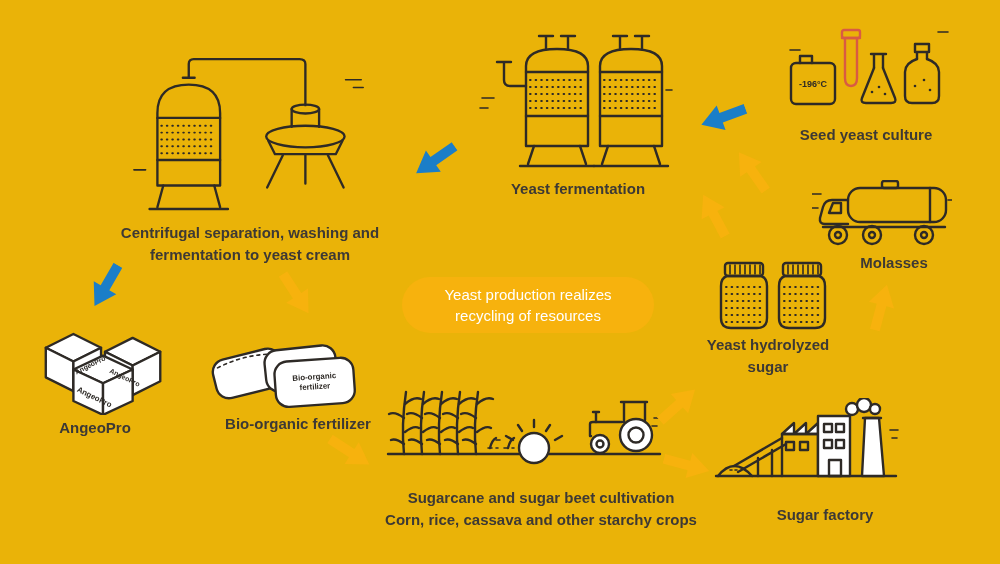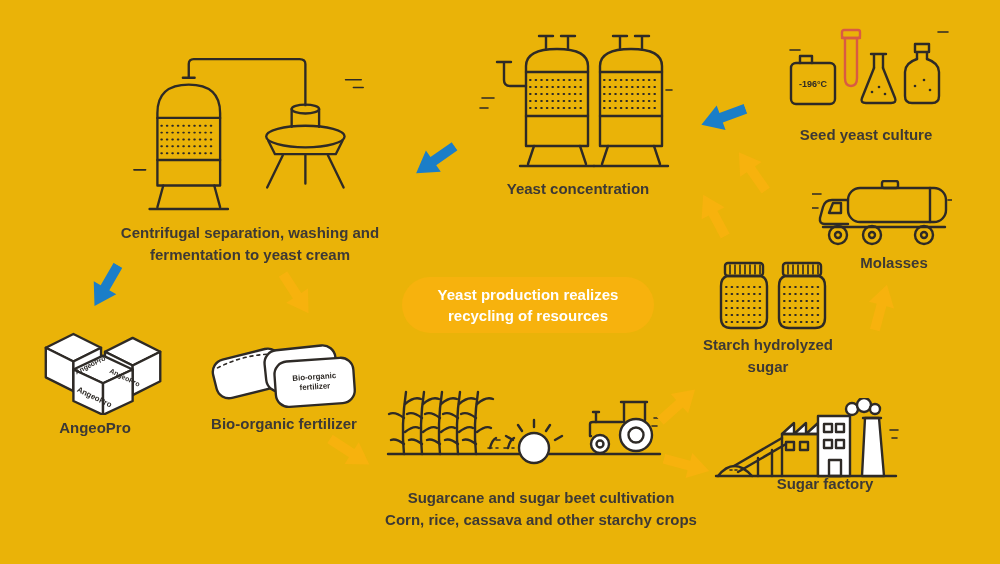--- a/index.html
+++ b/index.html
@@ -2,21 +2,21 @@
 <html><head>
 <meta charset="utf-8">
 <style>
   *{box-sizing:border-box;margin:0;padding:0}
   html,body{background:#fff}
   body{font-family:"Liberation Sans",sans-serif}
   .canvas{position:relative;width:1000px;height:564px;background:#eab308;overflow:hidden}
   .illus{position:absolute}
   .label{position:absolute;color:#3D3935;font-size:15px;font-weight:bold;text-align:center;white-space:pre-line;line-height:1.45}
   .banner{position:absolute;left:402px;top:277px;width:252px;height:56px;background:#F7B20D;border-radius:28px;
-          display:flex;align-items:center;justify-content:center;color:#fff;font-weight:bold;font-size:15px;
+          display:flex;align-items:center;justify-content:center;color:#fff;font-weight:normal;font-size:15px;
           text-align:center;white-space:pre-line;line-height:1.4}
   .arrow{position:absolute;width:48px;height:28px}
   .arrow.blue polygon{fill:#1B7EC8}
   .arrow.yellow polygon{fill:#F7B20D}
   .ink{stroke:#2E2A26;stroke-width:2.4;fill:none;stroke-linecap:round;stroke-linejoin:round}
   .illus text{stroke:none;fill:#2E2A26;font-family:"Liberation Sans",sans-serif;font-weight:bold}
   .fillw{fill:#fff}
   .dots{stroke-dasharray:0.6 5;stroke-width:2}
   .thin{stroke-width:1.6}
   .red{stroke:#D95B43}
@@ -223,30 +223,30 @@
       <rect x="117" y="62" width="12" height="16"></rect>
       <path class="thin" d="M178,32 h8 M180,40 h5"></path>
     </g>
   </svg>
 
   <div class="banner">Yeast production realizes
 recycling of resources</div>
 
   <div class="label" style="left:100px;top:222px;width:300px">Centrifugal separation, washing and
 fermentation to yeast cream</div>
-  <div class="label" style="left:488px;top:178px;width:180px">Yeast concentration</div>
+  <div class="label" style="left:488px;top:178px;width:180px">Yeast fermentation</div>
   <div class="label" style="left:786px;top:124px;width:160px">Seed yeast culture</div>
   <div class="label" style="left:834px;top:252px;width:120px">Molasses</div>
-  <div class="label" style="left:698px;top:334px;width:140px">Starch hydrolyzed
+  <div class="label" style="left:698px;top:334px;width:140px">Yeast hydrolyzed
 sugar</div>
   <div class="label" style="left:35px;top:417px;width:120px">AngeoPro</div>
-  <div class="label" style="left:194px;top:413px;width:180px">Bio-organic fertilizer</div>
+  <div class="label" style="left:208px;top:413px;width:180px">Bio-organic fertilizer</div>
   <div class="label" style="left:376px;top:487px;width:330px">Sugarcane and sugar beet cultivation
 Corn, rice, cassava and other starchy crops</div>
-  <div class="label" style="left:755px;top:473px;width:140px">Sugar factory</div>
+  <div class="label" style="left:755px;top:504px;width:140px">Sugar factory</div>
 
   <svg class="arrow blue" style="left:699px;top:103px;transform:rotate(160deg)" viewBox="0 0 48 28">
     <polygon points="0,9 26,9 26,1 47,14 26,27 26,19 0,19"></polygon>
     </svg>
   <svg class="arrow blue" style="left:411px;top:146px;transform:rotate(145deg)" viewBox="0 0 48 28">
     <polygon points="0,9 26,9 26,1 47,14 26,27 26,19 0,19"></polygon>
     </svg>
   <svg class="arrow blue" style="left:82px;top:272px;transform:rotate(120deg)" viewBox="0 0 48 28">
     <polygon points="0,9 26,9 26,1 47,14 26,27 26,19 0,19"></polygon>
     </svg>

